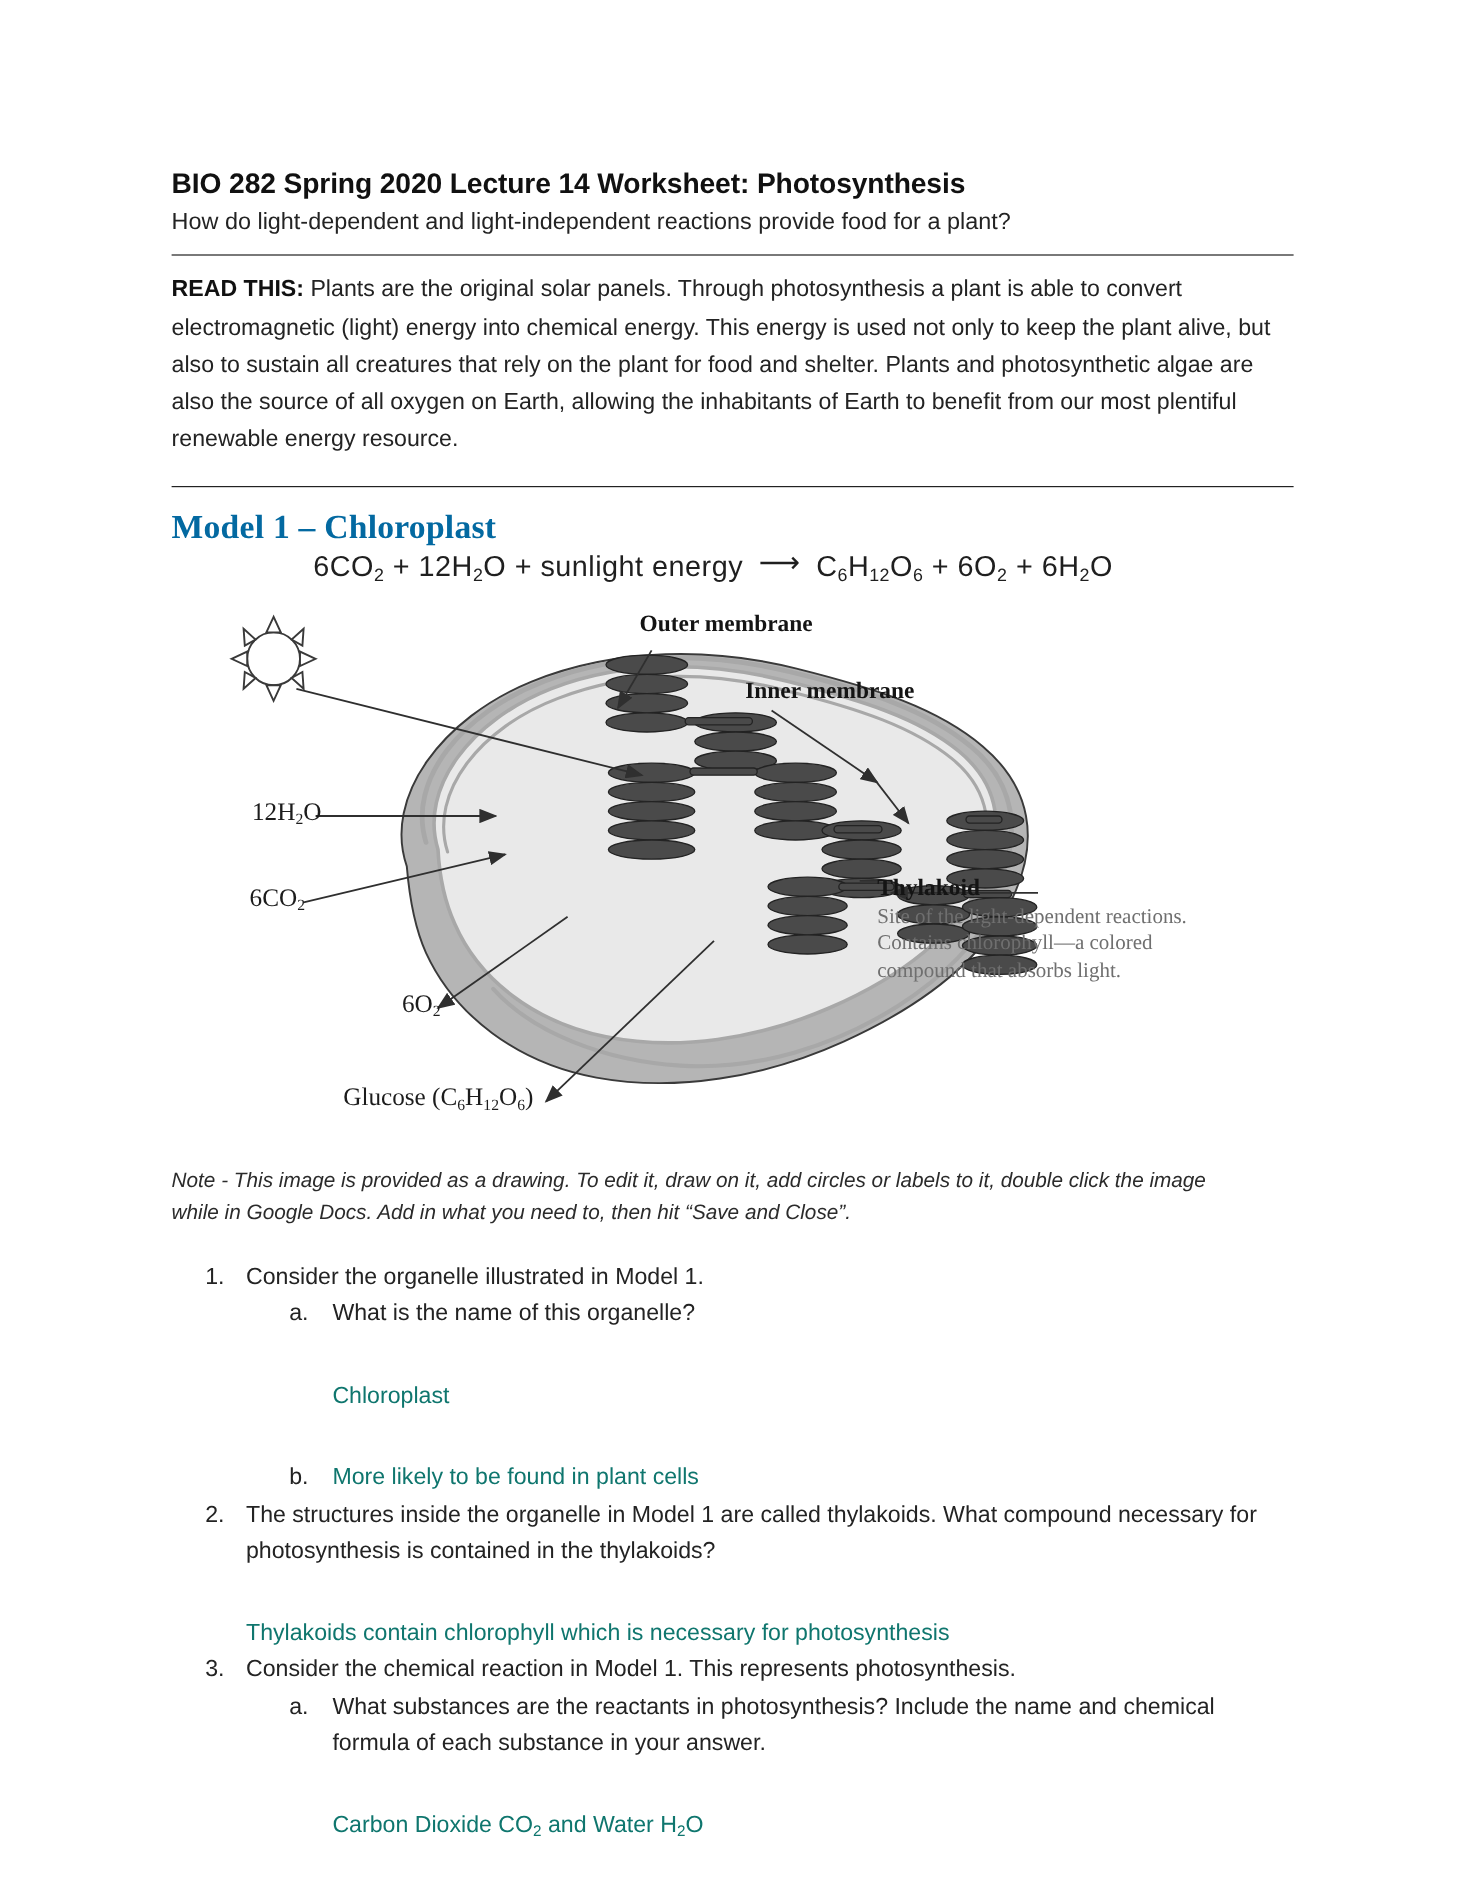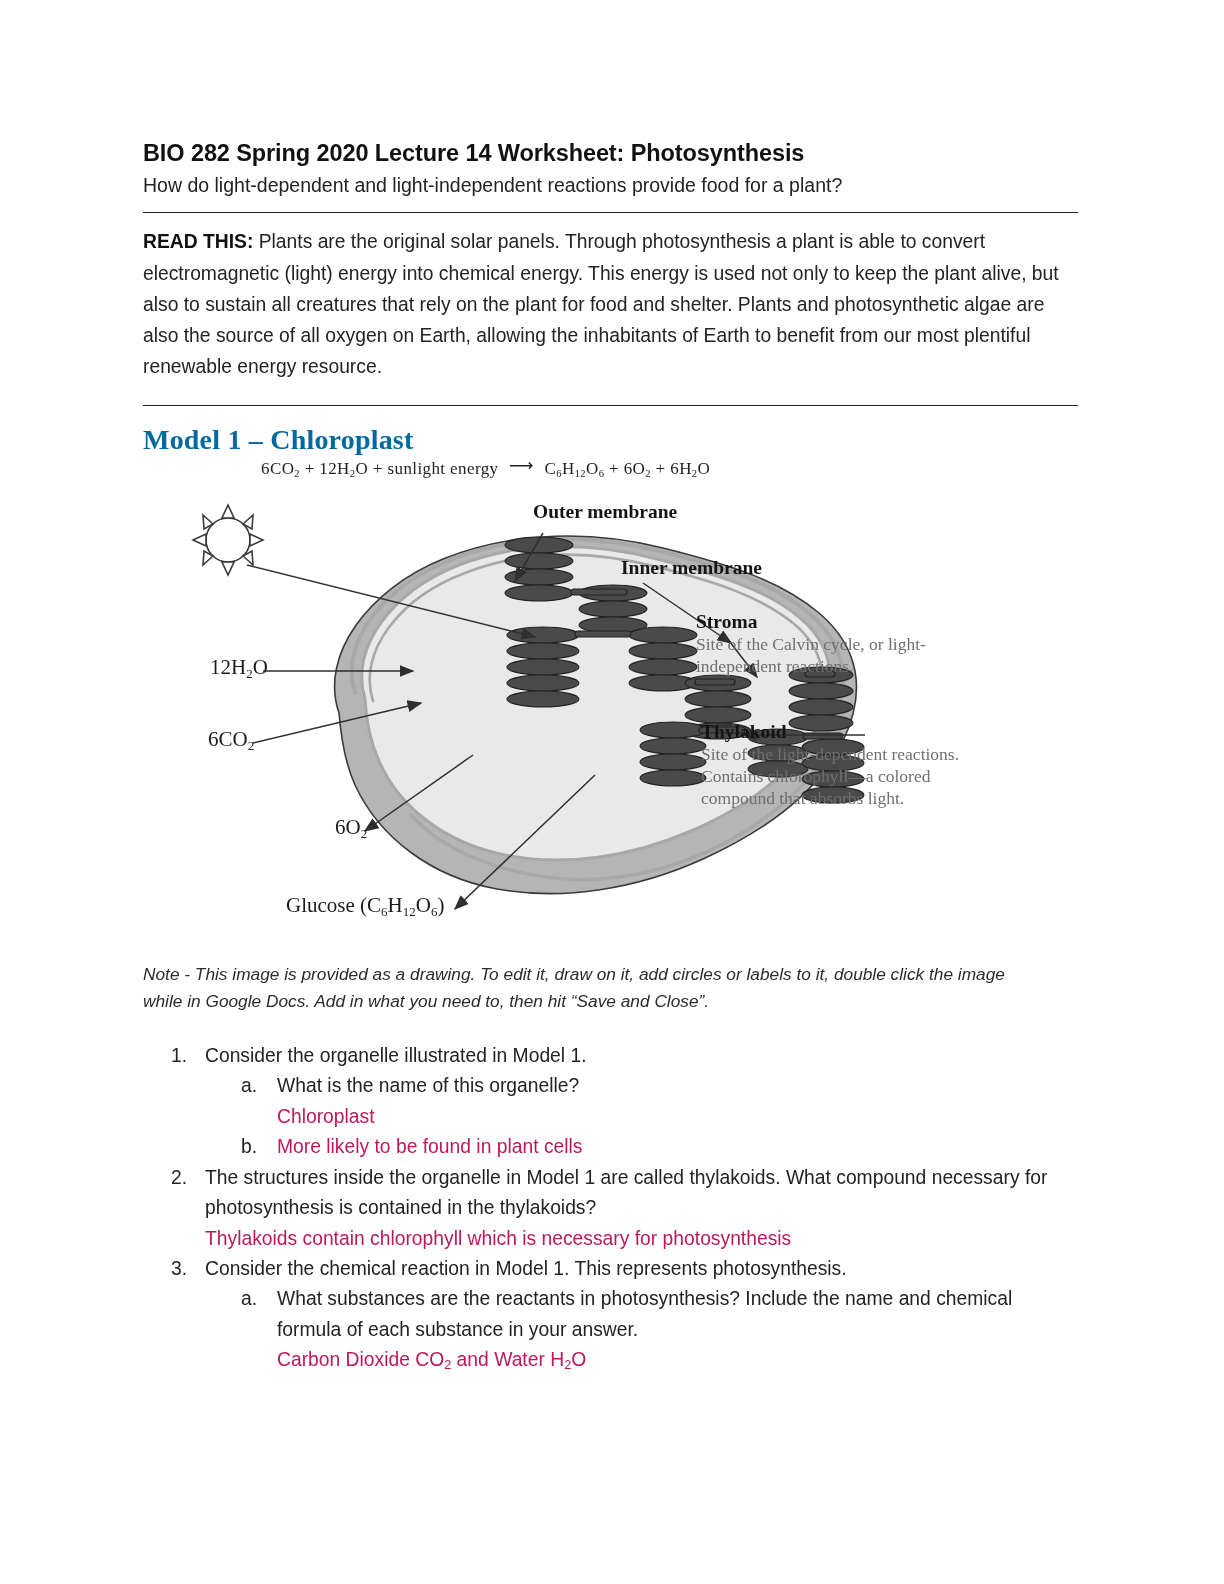--- a/index.html
+++ b/index.html
@@ -78,22 +78,22 @@
   }
   .model-heading {
     font-family: "Liberation Serif", serif;
     font-weight: bold;
     font-size: 28px;
     color: #0369a1;
     margin: 0 0 2px 0;
     letter-spacing: 0.2px;
   }
   .equation {
-    font-family: Liberation Serif, serif;
-    font-size: 17px;
+    font-family: Liberation Sans, sans-serif;
+    font-size: 24px;
     color: #1f1f1f;
     margin: 2px 0 0 118px;
     white-space: nowrap;
     letter-spacing: 0.4px;
   }
   .equation sub {
     font-size: 0.62em;
     vertical-align: -0.28em;
   }
   .eq-arrow {
@@ -186,21 +186,22 @@
   }
   .sub-letter {
     position: absolute;
     left: 36px;
     top: 0;
     width: 32px;
     text-align: left;
   }
   .answer {
     display: block;
-    color: #be185d;
+    color: #0f766e;
+    margin-top: 38px;
   }
   .answer sub, .q-text sub {
     font-size: 0.66em;
     vertical-align: -0.26em;
   }
 </style>
 </head>
 <body>
 
 <div class="page">
@@ -378,27 +379,22 @@
 
             <path d="M588,240 L574,240" stroke-linecap="round"></path>
             <line x1="600" y1="250" x2="722" y2="250" marker-end="url(#arrowFilled)" transform="rotate(180 661 250)"></line>
           </g>
         </svg>
 
         <div class="fig-label lbl-bold" style="left:390px; top:16px;">Outer membrane</div>
 
         <div class="fig-label lbl-bold" style="left:478px; top:72px;">Inner membrane</div>
 
-        <div class="fig-label" style="left:553px; top:126px;">
-          <div class="lbl-bold">Stroma</div>
-          <div class="lbl-desc">Site of the Calvin cycle, or light-</div>
-          <div class="lbl-desc">independent reactions.</div>
-        </div>
-
-        <div class="fig-label" style="left:558px; top:236px;">
+
+        <div class="fig-label" style="left:588px; top:236px;">
           <div class="lbl-bold">Thylakoid</div>
           <div class="lbl-desc">Site of the light-dependent reactions.</div>
           <div class="lbl-desc">Contains chlorophyll—a colored</div>
           <div class="lbl-desc">compound that absorbs light.</div>
         </div>
 
         <div class="fig-label lbl-plain" style="left:50px; top:170px;"><span>12H</span><sub>2</sub><span>O</span></div>
 
         <div class="fig-label lbl-plain" style="left:48px; top:242px;"><span>6CO</span><sub>2</sub></div>
 

